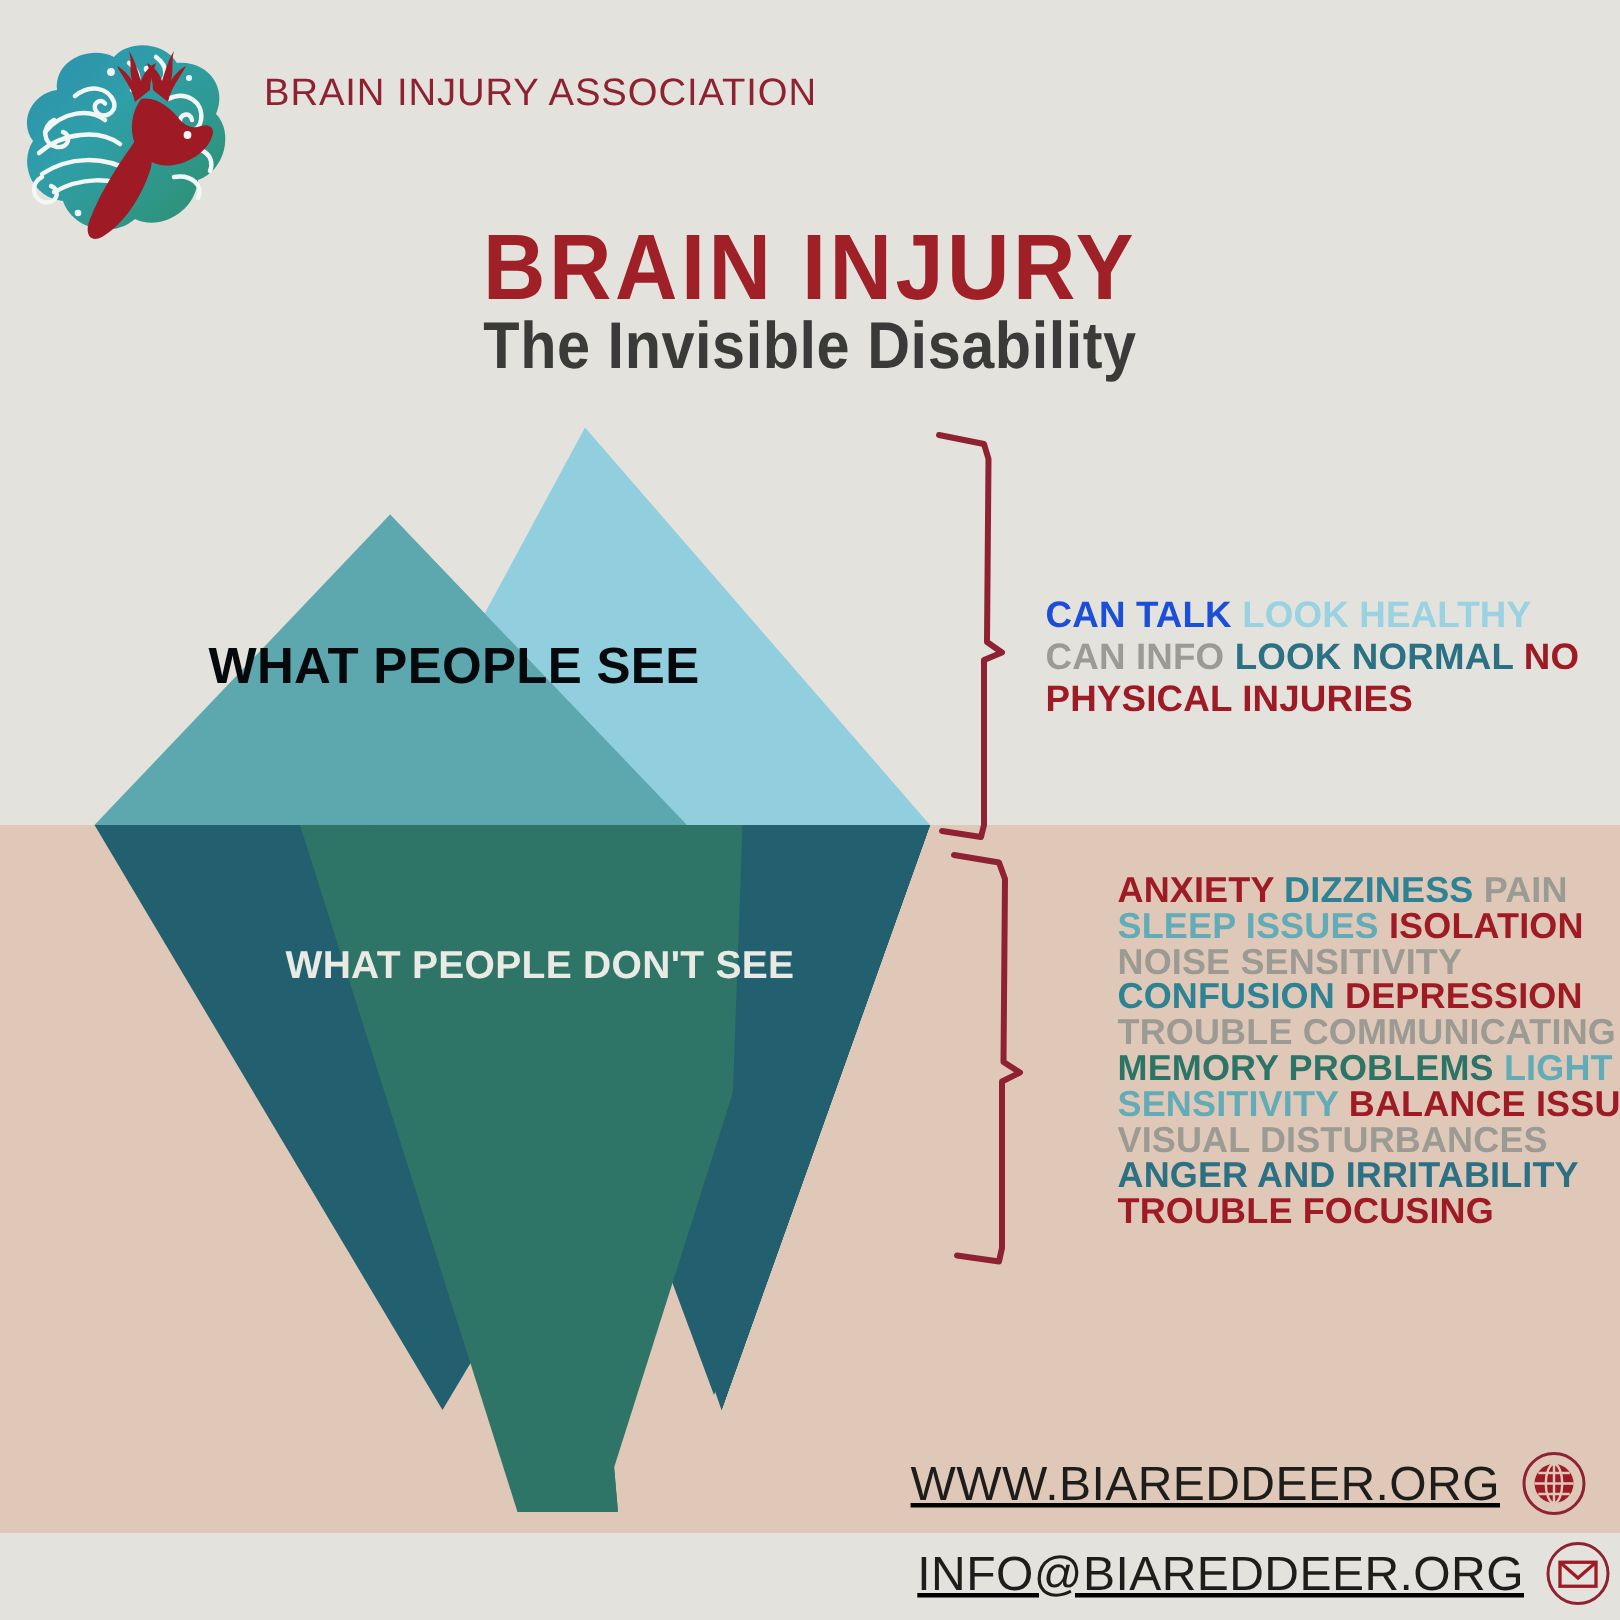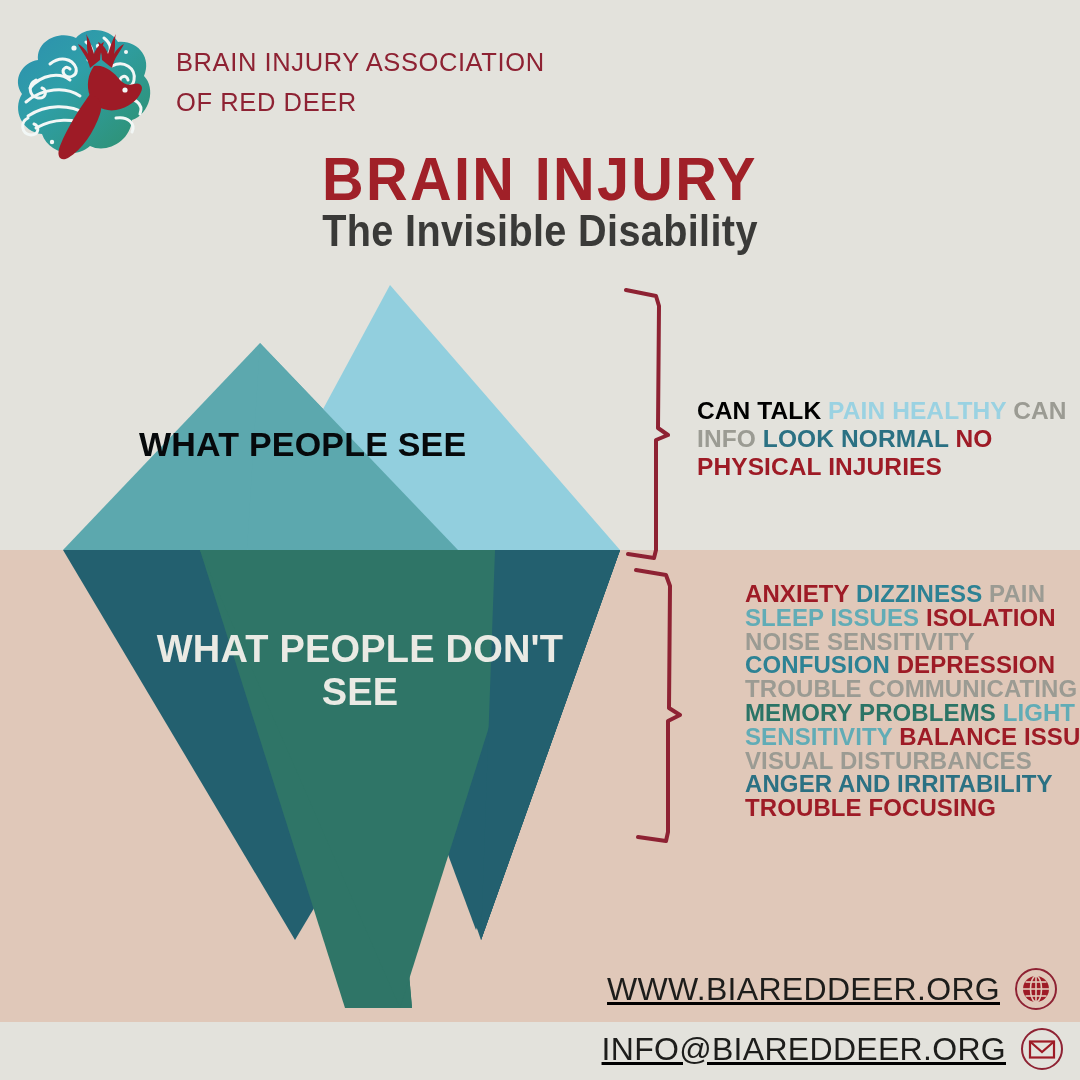--- a/index.html
+++ b/index.html
@@ -97,21 +97,21 @@
     font-size: 34px;
     font-weight: bold;
     letter-spacing: 0.2px;
   }
   .label-dontsee {
     position: absolute;
     left: 120px; top: 628px;
     width: 480px;
     text-align: center;
     color: #EAEAE4;
-    font-size: 38px;
+    font-size: 26px;
     font-weight: bold;
     letter-spacing: 0.2px;
   }
 
   
   .brace { position: absolute; }
 
   
   .words {
     position: absolute;
@@ -136,21 +136,21 @@
   
   .footer-row {
     position: absolute;
     display: flex;
     align-items: center;
     justify-content: flex-end;
     gap: 14px;
     text-decoration: underline;
   }
   .footer-web  { right: 22px; top: 967px; }
-  .footer-mail { right: 16px; top: 1027px; }
+  .footer-mail { right: 6px; top: 1027px; }
   .footer-text {
     color: #1D1D1B;
     font-size: 32px;
     letter-spacing: 0.3px;
     white-space: nowrap;
   }
   .footer-icon { width: 44px; height: 44px; display: block; }
 </style>
 </head>
 <body>
@@ -209,21 +209,20 @@
                  C120 64 116 62 112 58 C106 50 96 42 86 44 Z"></path>
         <path d="M82 72 C72 86 60 104 52 124 C48 134 52 140 60 136
                  C74 128 86 110 92 92 C95 84 92 76 86 74 Z"></path>
       </g>
       <circle cx="117" cy="68" r="2.6" fill="#F2F7F6"></circle>
     </svg>
   </div>
 
   <div class="brand-text">
     <div>BRAIN INJURY ASSOCIATION</div>
-    <div>OF RED DEER</div>
   </div>
 
   <div class="title-main">BRAIN INJURY</div>
   <div class="title-sub">The Invisible Disability</div>
 
   <svg class="iceberg" viewBox="0 0 1080 1080">
 
     <polygon points="63,550 528,550 295,940" fill="#23606F"></polygon>
 
     <polygon points="345,550 620,550 481,940" fill="#23606F"></polygon>
@@ -256,21 +255,21 @@
       <path d="M8 10 L38 16 L41 26 L40 148 L50 155 L38 160 L38 270 L36 278 L10 274"></path>
     </g>
   </svg>
 
   <svg class="brace" style="left:630px; top:560px;" width="70" height="292">
     <g fill="none" stroke="#8E2233" stroke-width="4" stroke-linecap="round" stroke-linejoin="round">
       <path d="M6 10 L36 15 L40 26 L39 148 L50 155 L38 161 L38 272 L36 281 L8 277"></path>
     </g>
   </svg>
 
-  <div class="words words-top"><span style="color: #000000;">CAN  TALK</span> <span style="color: rgb(154, 210, 226);">PAIN  HEALTHY</span> <span style="color: rgb(155, 155, 147);">CAN  INFO</span> <span style="color: rgb(43, 113, 131); margin-top: 36px;">LOOK  NORMAL</span> <span style="color: rgb(158, 27, 38);">NO PHYSICAL INJURIES</span> </div>
+  <div class="words words-top"><span style="color: #1d4ed8;">CAN  TALK</span> <span style="color: rgb(154, 210, 226);">LOOK  HEALTHY</span> <span style="color: rgb(155, 155, 147);">CAN  INFO</span> <span style="color: rgb(43, 113, 131); margin-top: 36px;">LOOK  NORMAL</span> <span style="color: rgb(158, 27, 38);">NO PHYSICAL INJURIES</span> </div>
   <div class="words words-bottom"><span style="color: rgb(158, 27, 38);">ANXIETY</span> <span style="color: rgb(45, 130, 148);">DIZZINESS</span> <span style="color: rgb(155, 155, 147);">PAIN</span> <span style="color: rgb(97, 172, 182);">SLEEP ISSUES</span> <span style="color: rgb(158, 27, 38);">ISOLATION</span> <span style="color: rgb(155, 155, 147);">NOISE SENSITIVITY</span> <span style="color: rgb(45, 130, 148);">CONFUSION</span> <span style="color: rgb(158, 27, 38);">DEPRESSION</span> <span style="color: rgb(155, 155, 147);">TROUBLE COMMUNICATING</span> <span style="color: rgb(43, 116, 102);">MEMORY PROBLEMS</span> <span style="color: rgb(97, 172, 182);">LIGHT SENSITIVITY</span> <span style="color: rgb(158, 27, 38);">BALANCE ISSUES</span> <span style="color: rgb(155, 155, 147);">VISUAL DISTURBANCES</span> <span style="color: rgb(43, 113, 131);">ANGER AND IRRITABILITY</span> <span style="color: rgb(158, 27, 38);">TROUBLE FOCUSING</span> </div>
 
   <div class="footer-row footer-web">
     <span class="footer-text">WWW.BIAREDDEER.ORG</span>
     <svg class="footer-icon" viewBox="0 0 44 44">
       <circle cx="22" cy="22" r="20" fill="none" stroke="#8E2233" stroke-width="2"></circle>
       <circle cx="22" cy="22" r="13" fill="#9E1B26"></circle>
       <g stroke="#E0C8B9" stroke-width="1.6" fill="none">
         <ellipse cx="22" cy="22" rx="5.5" ry="13"></ellipse>
         <line x1="9" y1="22" x2="35" y2="22"></line>

